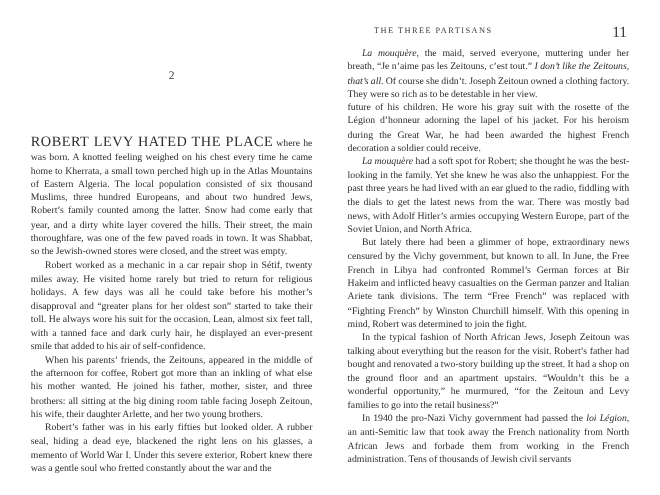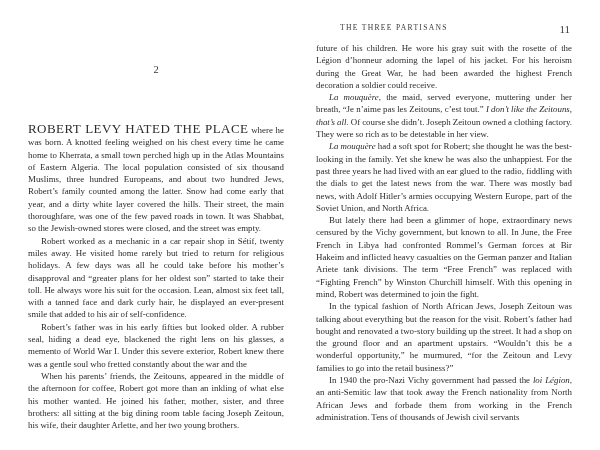--- a/index.html
+++ b/index.html
@@ -20,21 +20,21 @@
     text-align: center; font-size: 10.5px; color: #3a3a3a;
   }
 
   .running-header {
     position: absolute; top: 23px; left: 24px;
     font-size: 7.6px; letter-spacing: 1.3px; color: #3a3a3a;
     white-space: nowrap;
   }
   .page-number {
     position: absolute; top: 23px; right: 2px;
-    font-size: 11px; color: #3a3a3a;
+    font-size: 14px; color: #3a3a3a;
   }
 
   .body-left  { position: absolute; top: 123px; left: 0; width: 256px; }
   .body-right { position: absolute; top: 42px;  left: 0; width: 256px; }
 
   .para {
     margin: 0; padding: 0;
     font-size: 8.9px; line-height: 12.3px;
     text-align: justify; text-justify: inter-word;
     word-spacing: -0.2px;
@@ -47,31 +47,31 @@
 </head>
 <body>
 
 <div class="spread">
 
   <div class="page page-left">
     <div class="chapter-number">2</div>
     <div class="body-left">
         <p class="para"><span class="smallcaps">ROBERT LEVY HATED THE PLACE</span><span> where he was born. A knotted feeling weighed on his chest every time he came home to Kherrata, a small town perched high up in the Atlas Mountains of Eastern Algeria. The local population consisted of six thousand Muslims, three hundred Europeans, and about two hundred Jews, Robert’s family counted among the latter. Snow had come early that year, and a dirty white layer covered the hills. Their street, the main thoroughfare, was one of the few paved roads in town. It was Shabbat, so the Jewish-owned stores were closed, and the street was empty.</span></p>
         <p class="para indent"><span>Robert worked as a mechanic in a car repair shop in Sétif, twenty miles away. He visited home rarely but tried to return for religious holidays. A few days was all he could take before his mother’s disapproval and “greater plans for her oldest son” started to take their toll. He always wore his suit for the occasion. Lean, almost six feet tall, with a tanned face and dark curly hair, he displayed an ever-present smile that added to his air of self-confidence.</span></p>
+        <p class="para indent"><span>When his parents’ friends, the Zeitouns, appeared in the middle of the afternoon for coffee, Robert got more than an inkling of what else his mother wanted. He joined his father, mother, sister, and three brothers: all sitting at the big dining room table facing Joseph Zeitoun, his wife, their daughter Arlette, and her two young brothers.</span></p>
         <p class="para indent"><span>Robert’s father was in his early fifties but looked older. A rubber seal, hiding a dead eye, blackened the right lens on his glasses, a memento of World War I. Under this severe exterior, Robert knew there was a gentle soul who fretted constantly about the war and the</span></p>
-        <p class="para indent"><span>When his parents’ friends, the Zeitouns, appeared in the middle of the afternoon for coffee, Robert got more than an inkling of what else his mother wanted. He joined his father, mother, sister, and three brothers: all sitting at the big dining room table facing Joseph Zeitoun, his wife, their daughter Arlette, and her two young brothers.</span></p>
       </div>
   </div>
 
   <div class="page page-right">
     <div class="running-header">THE THREE PARTISANS</div>
     <div class="page-number">11</div>
     <div class="body-right">
+        <p class="para indent"><span class="italic">La mouquère</span><span>, the maid, served everyone, muttering under her breath, “Je n’aime pas les Zeitouns, c’est tout.” </span><span class="italic">I don’t like the Zeitouns, that’s all.</span><span> Of course she didn’t. Joseph Zeitoun owned a clothing factory. They were so rich as to be detestable in her view.</span></p>
         <p class="para"><span>future of his children. He wore his gray suit with the rosette of the Légion d’honneur adorning the lapel of his jacket. For his heroism during the Great War, he had been awarded the highest French decoration a soldier could receive.</span></p>
-        <p class="para indent"><span class="italic">La mouquère</span><span>, the maid, served everyone, muttering under her breath, “Je n’aime pas les Zeitouns, c’est tout.” </span><span class="italic">I don’t like the Zeitouns, that’s all.</span><span> Of course she didn’t. Joseph Zeitoun owned a clothing factory. They were so rich as to be detestable in her view.</span></p>
         <p class="para indent"><span class="italic">La mouquère</span><span> had a soft spot for Robert; she thought he was the best-looking in the family. Yet she knew he was also the unhappiest. For the past three years he had lived with an ear glued to the radio, fiddling with the dials to get the latest news from the war. There was mostly bad news, with Adolf Hitler’s armies occupying Western Europe, part of the Soviet Union, and North Africa.</span></p>
         <p class="para indent"><span>But lately there had been a glimmer of hope, extraordinary news censured by the Vichy government, but known to all. In June, the Free French in Libya had confronted Rommel’s German forces at Bir Hakeim and inflicted heavy casualties on the German panzer and Italian Ariete tank divisions. The term “Free French” was replaced with “Fighting French” by Winston Churchill himself. With this opening in mind, Robert was determined to join the fight.</span></p>
         <p class="para indent"><span>In the typical fashion of North African Jews, Joseph Zeitoun was talking about everything but the reason for the visit. Robert’s father had bought and renovated a two-story building up the street. It had a shop on the ground floor and an apartment upstairs. “Wouldn’t this be a wonderful opportunity,” he murmured, “for the Zeitoun and Levy families to go into the retail business?”</span></p>
         <p class="para indent"><span>In 1940 the pro-Nazi Vichy government had passed the </span><span class="italic">loi Légion</span><span>, an anti-Semitic law that took away the French nationality from North African Jews and forbade them from working in the French administration. Tens of thousands of Jewish civil servants</span></p>
       </div>
   </div>
 
 </div>
 
 </body></html>

